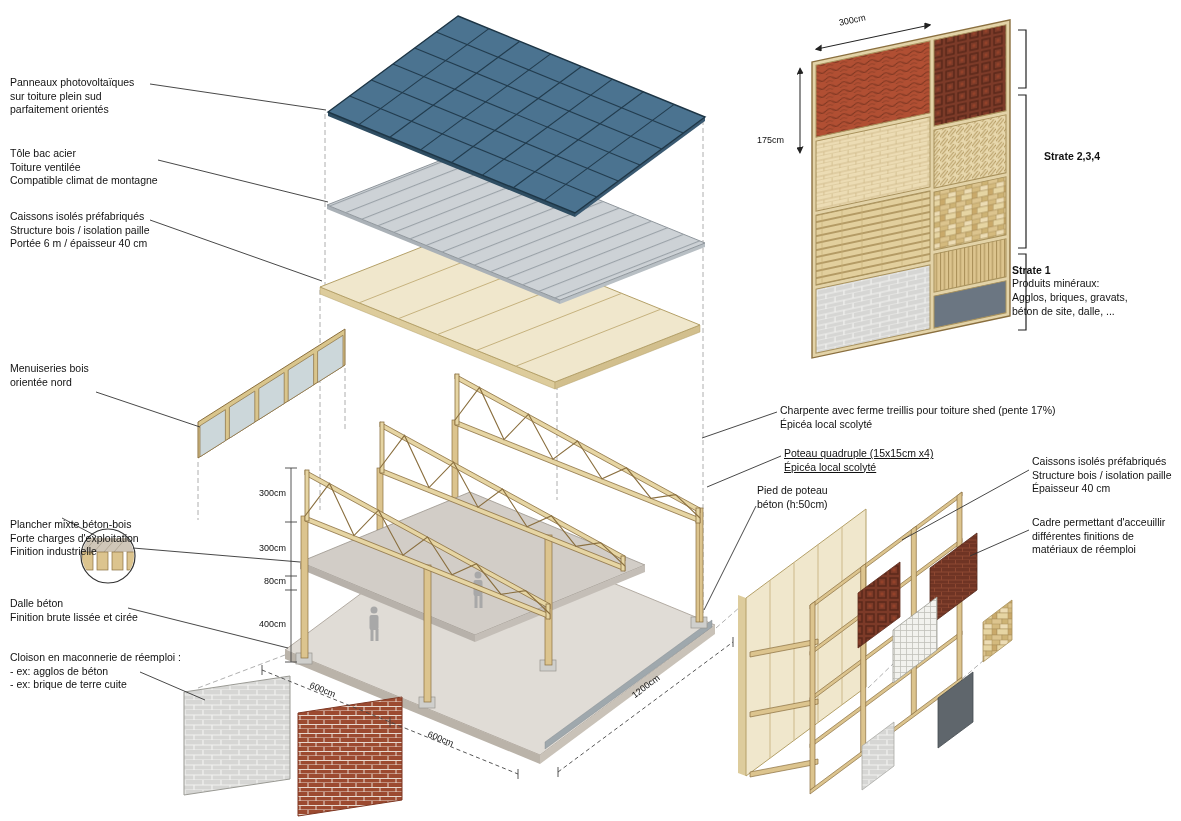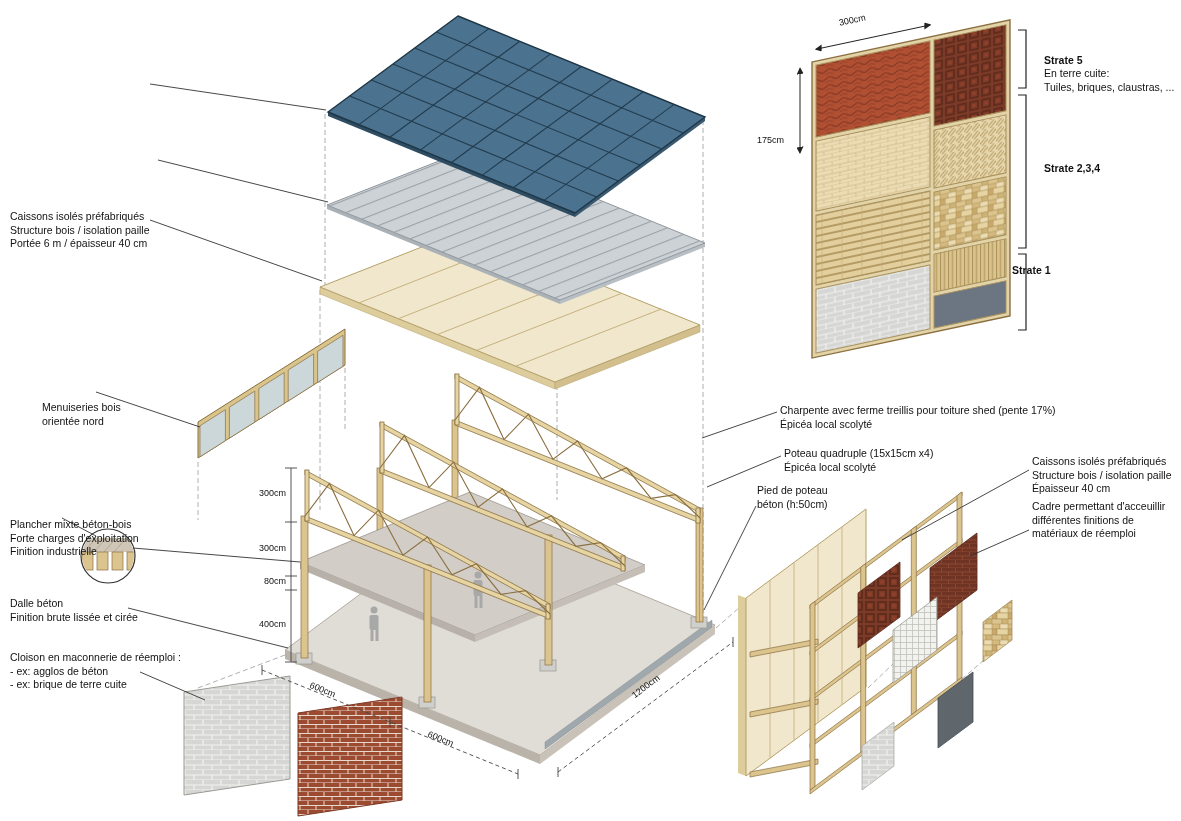--- a/index.html
+++ b/index.html
@@ -323,56 +323,60 @@
   <line x1="128" y1="608" x2="288" y2="648"></line>
   <line x1="140" y1="672" x2="205" y2="700"></line>
   <line x1="777" y1="412" x2="702" y2="438"></line>
   <line x1="781" y1="456" x2="707" y2="487"></line>
   <line x1="756" y1="506" x2="704" y2="610"></line>
   <line x1="1029" y1="470" x2="902" y2="540"></line>
   <line x1="1029" y1="530" x2="970" y2="556"></line>
 </g>
 </svg>
 
+<div class="lbl" style="left:10px;top:76px;">Panneaux photovoltaïques
+sur toiture plein sud
+parfaitement orientés</div>
+<div class="lbl" style="left:10px;top:147px;">Tôle bac acier
+Toiture ventilée
+Compatible climat de montagne</div>
 <div class="lbl" style="left:10px;top:210px;">Caissons isolés préfabriqués
 Structure bois / isolation paille
 Portée 6 m / épaisseur 40 cm</div>
-<div class="lbl" style="left:10px;top:401px;margin-left:32px;">Menuiseries bois
+<div class="lbl" style="left:10px;top:362px;">Menuiseries bois
 orientée nord</div>
 <div class="lbl" style="left:10px;top:482px;margin-top:36px;">Plancher mixte béton-bois
 Forte charges d'exploitation
 Finition industrielle</div>
 <div class="lbl" style="left:10px;top:597px;">Dalle béton
 Finition brute lissée et cirée</div>
 <div class="lbl" style="left:10px;top:651px;">Cloison en maconnerie de réemploi :
 - ex: agglos de béton
 - ex: brique de terre cuite</div>
 
 <div class="lbl" style="left:780px;top:404px;width:290px;">Charpente avec ferme treillis pour toiture shed (pente 17%)
 Épicéa local scolyté</div>
-<div class="lbl" style="left:784px;top:447px;">Poteau quadruple (15x15cm x4)
+<div class="lbl" style="left:784px;top:447px;text-decoration:underline;">Poteau quadruple (15x15cm x4)
 Épicéa local scolyté</div>
 <div class="lbl" style="left:757px;top:484px;">Pied de poteau
 béton (h:50cm)</div>
 <div class="lbl" style="left:1032px;top:455px;width:145px;">Caissons isolés préfabriqués
 Structure bois / isolation paille
 Épaisseur 40 cm</div>
-<div class="lbl" style="left:1032px;top:500px;width:148px;">Cadre permettant d'acceuillir
+<div class="lbl" style="left:1032px;top:516px;width:148px;">Cadre permettant d'acceuillir
 différentes finitions de
 matériaux de réemploi</div>
 
-<div class="lbl" style="left:1044px;top:40px;width:132px;">
-  <span class="t">Strate 5</span><span>En terre cuite:
-Tuiles, briques, claustras, ...</span>
-</div>
-<div class="lbl" style="left:1044px;top:148px;width:136px;">
+<div class="lbl" style="left:1044px;top:136px;width:136px;">
   <span class="t">Strate 2,3,4</span>
 </div>
 <div class="lbl" style="left:1012px;top:250px;width:136px;">
-  <span class="t">Strate 1</span>
+  <span class="t">Strate 1</span><span>Produits minéraux:
+Agglos, briques, gravats,
+béton de site, dalle, ...</span>
 </div>
 
 <div class="dim" style="left:838px;top:18px;transform:rotate(-12deg);">300cm</div>
 <div class="dim" style="left:757px;top:88px;margin-top:47px;">175cm</div>
 <div class="dim r" style="left:252px;top:488px;">300cm</div>
 <div class="dim r" style="left:252px;top:543px;">300cm</div>
 <div class="dim r" style="left:252px;top:576px;">80cm</div>
 <div class="dim r" style="left:252px;top:619px;">400cm</div>
 <div class="dim" style="left:312px;top:680px;transform:rotate(22deg);">600cm</div>
 <div class="dim" style="left:430px;top:729px;transform:rotate(22deg);">600cm</div>

